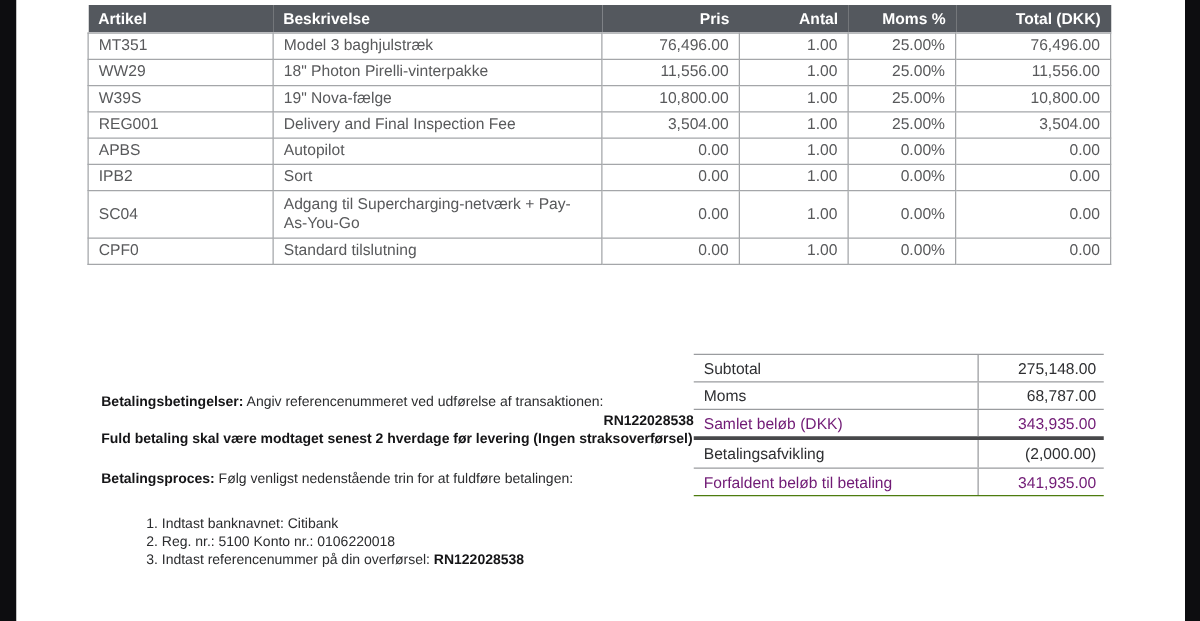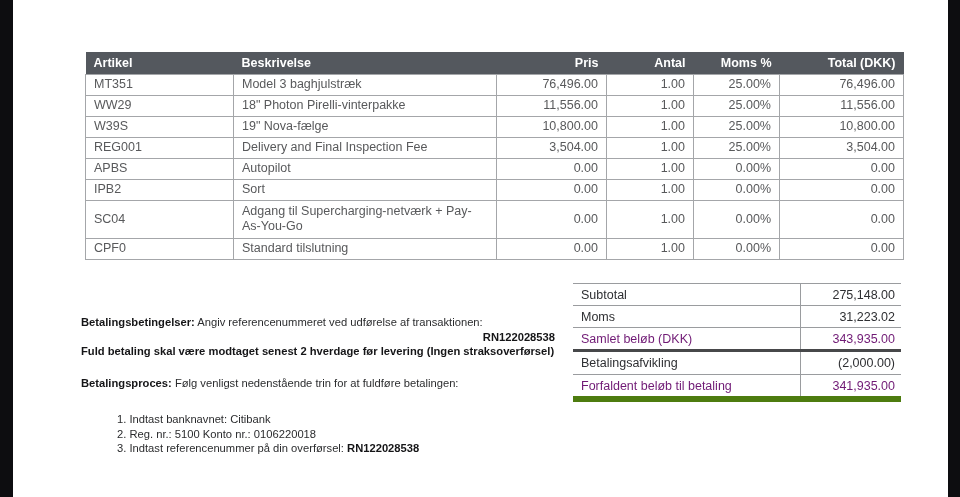--- a/index.html
+++ b/index.html
@@ -9,47 +9,46 @@
     background:#0d0d10;
     font-family:"Liberation Sans", sans-serif;
     overflow:hidden;
   }
   .paper {
     position:absolute; left:13px; top:0; width:935px; height:497px;
     background:#ffffff;
   }
   
   table.items {
-    position:absolute; left:72px; top:4px; width:818px;
+    position:absolute; left:57px; top:4px; width:818px;
     border-collapse:collapse;
     font-size:12.5px;
     color:#58595b;
     table-layout:fixed;
-    margin-top:48px;
   }
   table.items col.c1{width:148px} table.items col.c2{width:263px}
   table.items col.c3{width:110px} table.items col.c4{width:87px}
   table.items col.c5{width:86px}  table.items col.c6{width:124px}
   table.items th {
     background:#54585e; color:#ffffff; font-weight:bold;
     height:22px; border:0; white-space:nowrap;
   }
   table.items td {
     border:1px solid #a4a6a9;
     height:21px; line-height:15px;
     background:#ffffff;
     vertical-align:middle;
   }
   .al { text-align:left;  padding-left:8px;  padding-right:6px; }
   .ar { text-align:right; padding-right:8px; padding-left:6px; }
   
   .summary {
-    position:absolute; left:560px; top:283px; width:328px;
+    position:absolute; left:542px; top:283px; width:328px;
     font-size:12.5px; color:#2e2f32;
-    border-bottom:6px solid #4d7c0f;
+    border-bottom:1px solid #4d7c0f;
   }
   .summary .srow {
     display:flex; align-items:stretch; height:22px;
     border-top:1px solid #9a9c9f;
   }
   .summary .srow.no-top { border-top:0; }
   .summary .slabel {
     width:228px; padding-left:8px;
     border-right:1px solid #9a9c9f;
     display:flex; align-items:center;
@@ -167,21 +166,21 @@
     </tbody>
   </table>
 
   <div class="summary">
     <div class="srow">
       <div class="slabel">Subtotal</div>
       <div class="svalue">275,148.00</div>
     </div>
     <div class="srow">
       <div class="slabel">Moms</div>
-      <div class="svalue">31,223.02</div>
+      <div class="svalue">68,787.00</div>
     </div>
     <div class="srow bold">
       <div class="slabel">Samlet beløb (DKK)</div>
       <div class="svalue">343,935.00</div>
     </div>
     <div class="thick-rule"></div>
     <div class="srow no-top">
       <div class="slabel">Betalingsafvikling</div>
       <div class="svalue">(2,000.00)</div>
     </div>

